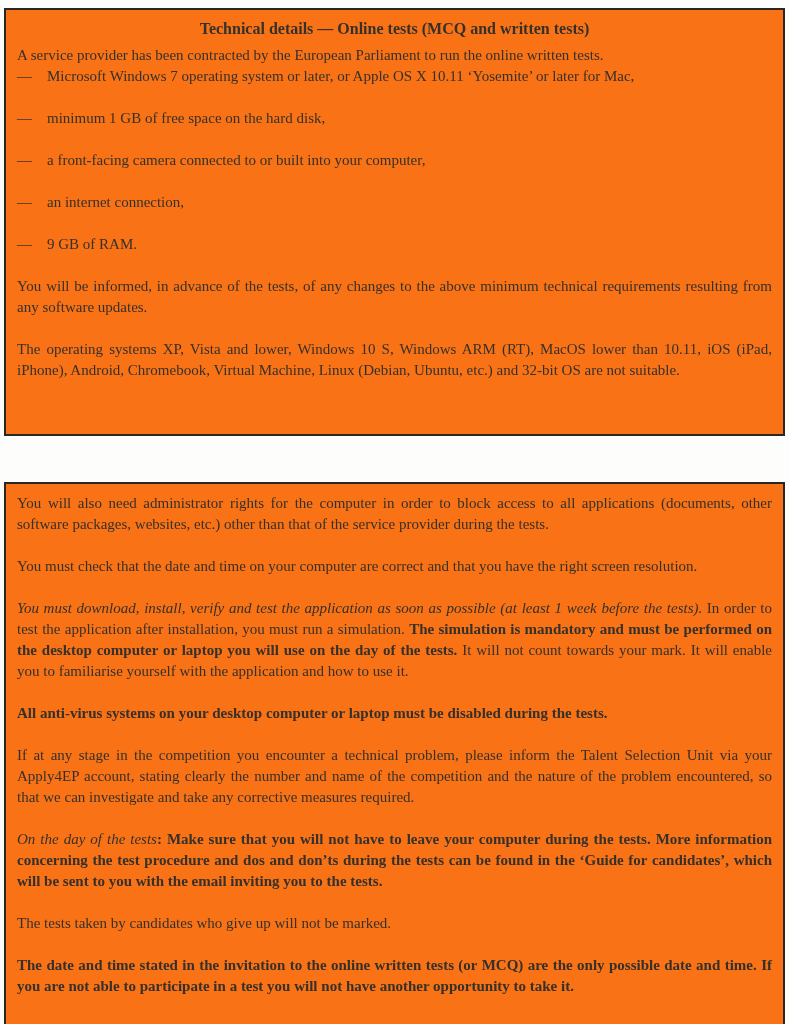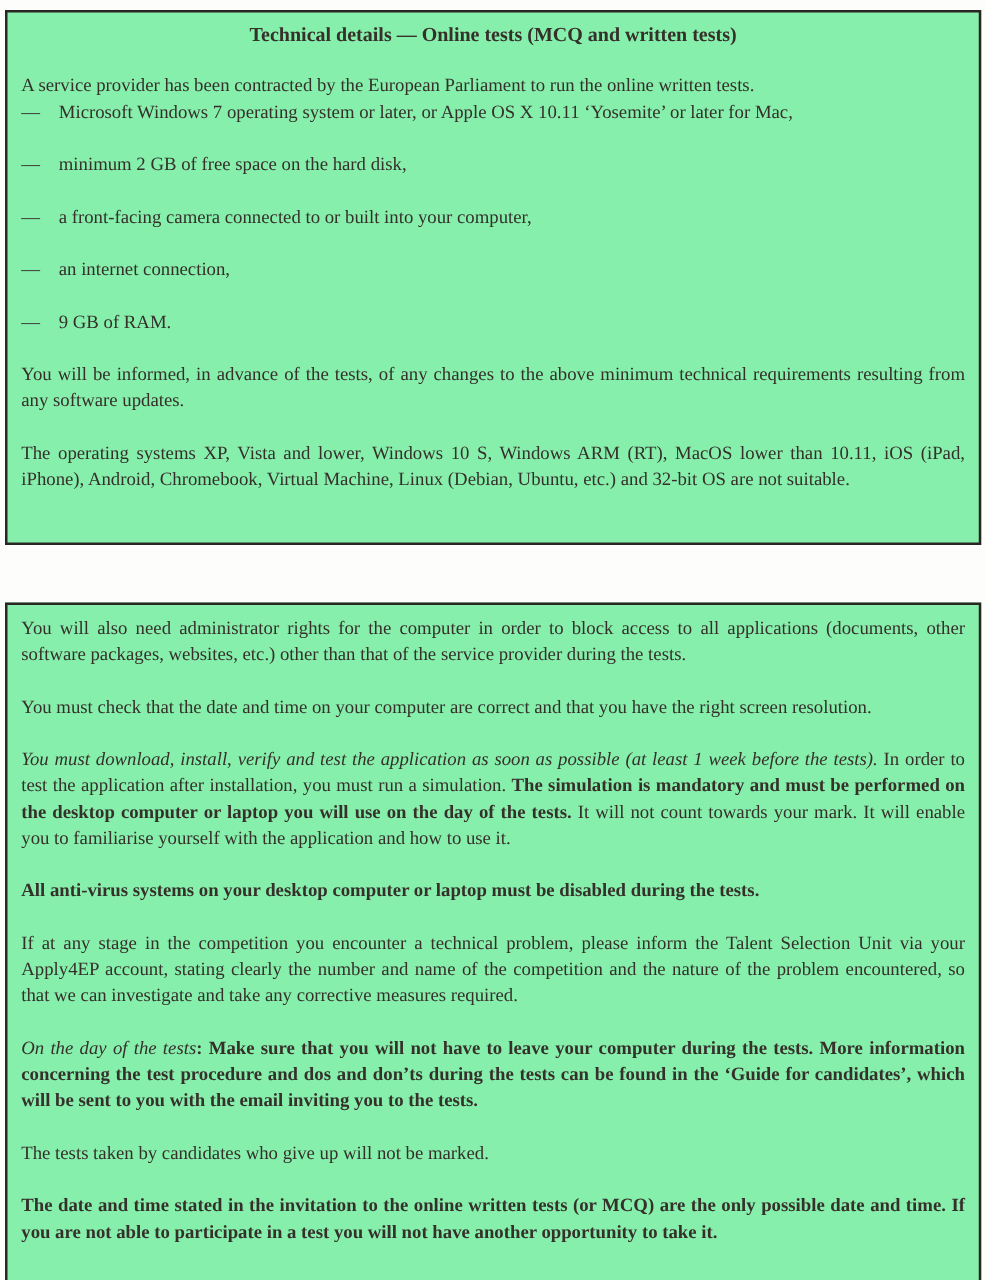--- a/index.html
+++ b/index.html
@@ -14,21 +14,21 @@
     font-family: "Liberation Serif", "DejaVu Serif", serif;
     color: #35302a;
     overflow: hidden;
   }
   .box {
     position: absolute;
     left: 4px;
     width: 781px;
     box-sizing: border-box;
     border: 2px solid #2a2623;
-    background: #86efac;
+    background: #f97316;
     padding: 6px 11px 0 11px;
   }
   #box1 {
     top: 8px;
     height: 428px;
   }
   #box2 {
     top: 442px;
     height: 574px;
     padding-top: 9px;
@@ -41,21 +41,21 @@
     line-height: 21px;
     margin: 2px 0 0 0;
   }
   p.para {
     font-size: 15px;
     line-height: 21px;
     text-align: justify;
     margin: 0 0 21px 0;
   }
   .title + .paragraphs p.para:first-child {
-    margin-top: 20px;
+    margin-top: 6px;
   }
   .paragraphs p.para:last-child {
     margin-bottom: 0;
   }
   .req-list {
     margin: 0 0 0 0;
   }
   .req-item {
     display: flex;
     font-size: 15px;
@@ -77,21 +77,21 @@
   <div class="paragraphs">
       <p class="para"><span class="seg-regular">A service provider has been contracted by the European Parliament to run the online written tests.</span></p>
     </div>
   <div class="req-list">
       <div class="req-item">
         <span class="dash">—</span>
         <span>Microsoft Windows 7 operating system or later, or Apple OS X 10.11 ‘Yosemite’ or later for Mac,</span>
       </div>
       <div class="req-item">
         <span class="dash">—</span>
-        <span>minimum 2 GB of free space on the hard disk,</span>
+        <span>minimum 1 GB of free space on the hard disk,</span>
       </div>
       <div class="req-item">
         <span class="dash">—</span>
         <span>a front-facing camera connected to or built into your computer,</span>
       </div>
       <div class="req-item">
         <span class="dash">—</span>
         <span>an internet connection,</span>
       </div>
       <div class="req-item">

